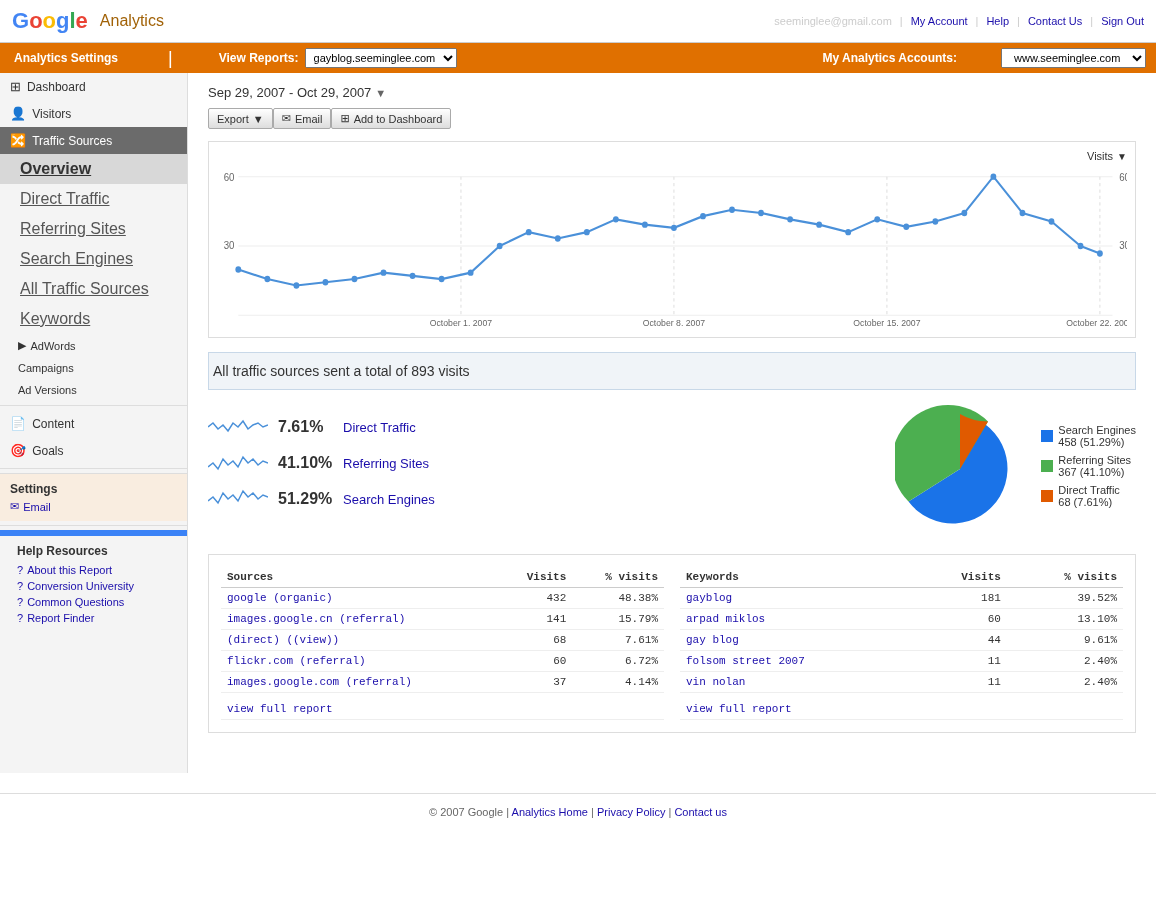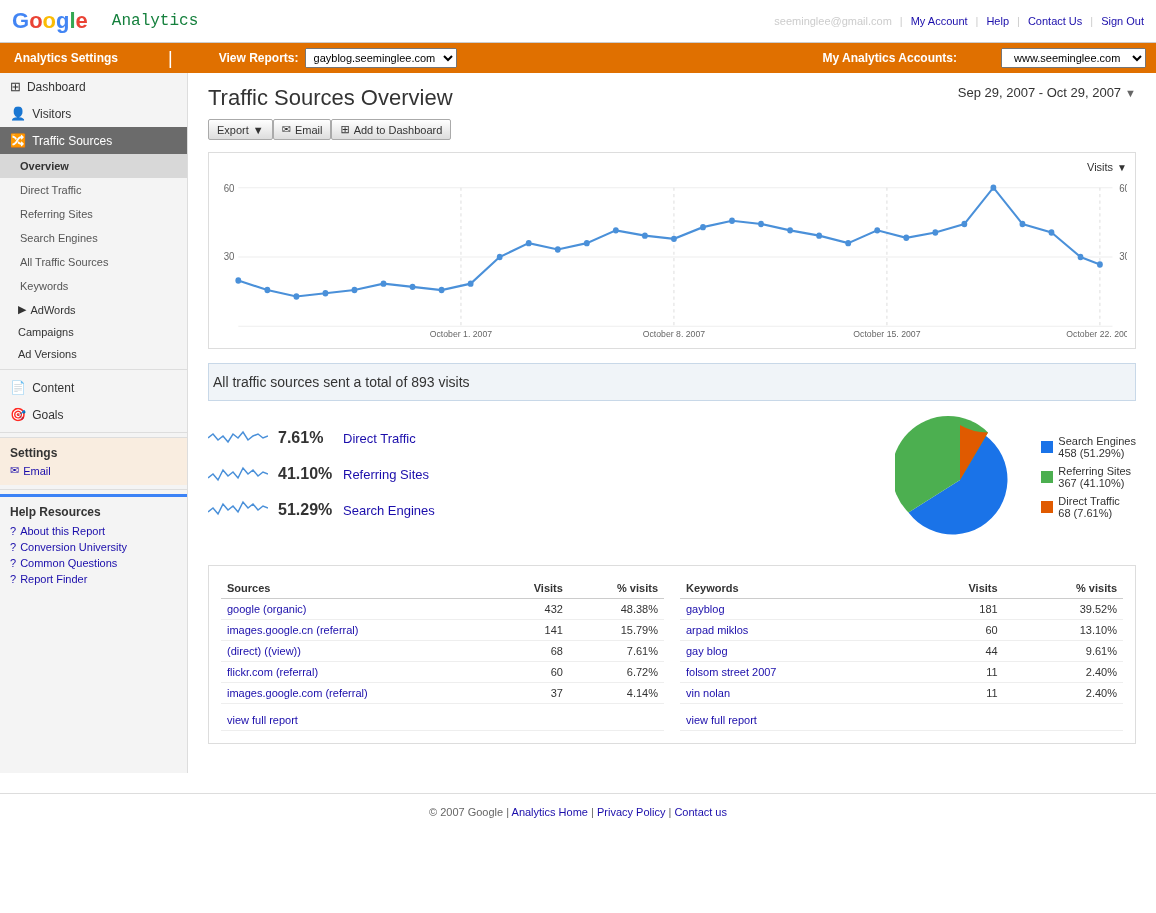--- a/index.html
+++ b/index.html
@@ -11,50 +11,50 @@
     #header-user { font-size: 11px; color: #555; display: flex; gap: 8px; align-items: center; }
     #header-user a { color: #1a0dab; text-decoration: none; font-size: 11px; }
     #header-user span { color: #ccc; }
 
     
     .google-logo { font-size: 22px; font-weight: bold; }
     .g-blue { color: #4285F4; }
     .g-red { color: #EA4335; }
     .g-yellow { color: #FBBC05; }
     .g-green { color: #34A853; }
-    .analytics-text { font-size: 16px; color: #15803d; margin-left: 20px; font-family: Liberation Mono, monospace; }
+    .analytics-text { font-size: 16px; color: #a16207; margin-left: 8px; }
 
     
     #nav-bar { background: #e07000; display: flex; justify-content: space-between; align-items: center; padding: 0; }
     #nav-left { display: flex; align-items: center; gap: 34px; }
     #nav-left .nav-item { color: #fff; font-size: 12px; font-weight: bold; padding: 8px 14px; cursor: pointer; text-decoration: none; }
     #nav-left .nav-separator { color: #fff; font-size: 18px; padding: 0 2px; }
     #view-reports { display: flex; align-items: center; color: #fff; font-size: 12px; font-weight: bold; padding: 0 10px; gap: 6px; }
     #view-reports select { font-size: 11px; padding: 2px 4px; }
     #nav-right { display: flex; align-items: center; gap: 8px; padding: 0 10px; color: #fff; font-size: 12px; font-weight: bold; }
     #nav-right select { font-size: 11px; padding: 2px 8px; margin-left: 36px; }
 
     
     #layout { display: flex; min-height: 700px; }
 
     
     #sidebar { width: 188px; min-width: 188px; border-right: 1px solid #ddd; background: #f4f4f4; }
     .sidebar-item { display: flex; align-items: center; gap: 6px; padding: 6px 10px; cursor: pointer; font-size: 12px; color: #333; }
     .sidebar-item.active { background: #6b6b6b; color: #fff; }
-    .sidebar-item.sub { padding-left: 20px; font-size: 11px; color: #555; }
+    .sidebar-item.sub { padding-left: 20px; font-size: 16px; color: #555; text-decoration: underline; }
     .sidebar-item.sub.active-sub { color: #333; background: #d8d8d8; font-weight: bold; }
     .sidebar-icon { font-size: 13px; }
     .sidebar-divider { height: 1px; background: #ddd; margin: 4px 0; }
     .adwords-item { padding: 5px 10px 5px 18px; font-size: 11px; cursor: pointer; color: #333; display: flex; align-items: center; gap: 4px; }
 
     .settings-section { padding: 8px 10px; background: #f9ede0; border-top: 1px solid #ddd; }
     .settings-title { font-size: 12px; font-weight: bold; color: #333; margin-bottom: 4px; }
     .settings-link { font-size: 11px; color: #1a0dab; text-decoration: none; display: flex; align-items: center; gap: 4px; }
 
-    .help-section { padding: 8px 10px; border-top: 3px solid #3b82f6; }
+    .help-section { padding: 8px 17px; border-top: 6px solid #3b82f6; }
     .help-title { font-size: 12px; font-weight: bold; color: #333; margin-bottom: 6px; }
     .help-link { font-size: 11px; color: #1a0dab; text-decoration: none; display: flex; align-items: center; gap: 4px; margin-bottom: 4px; }
 
     
     #main { flex: 1; padding: 12px 20px; overflow: auto; }
 
     
     .page-header { display: flex; justify-content: space-between; align-items: flex-start; margin-bottom: 8px; }
     .page-title { font-size: 22px; color: #333; font-weight: normal; }
     .date-range { font-size: 13px; color: #333; display: flex; align-items: center; gap: 4px; }
@@ -88,21 +88,21 @@
     .pie-container { display: flex; align-items: center; gap: 16px; }
     .pie-legend { font-size: 11px; }
     .legend-item { display: flex; align-items: center; gap: 5px; margin-bottom: 6px; }
     .legend-square { width: 12px; height: 12px; display: inline-block; }
     .legend-text { color: #333; }
 
     
     .top-sources { border: 1px solid #ddd; padding: 12px; margin-bottom: 10px; }
     .top-sources-title { font-size: 16px; color: #333; margin-bottom: 10px; }
     .tables-row { display: flex; gap: 16px; }
-    .data-table { flex: 1; border-collapse: collapse; width: 100%; }
+    .data-table { flex: 1; border-collapse: collapse; width: 100%; font-family: Liberation Mono, monospace; }
     .data-table th { font-size: 11px; color: #333; font-weight: bold; border-bottom: 1px solid #ccc; padding: 4px 6px; text-align: left; }
     .data-table th.right { text-align: right; }
     .data-table td { font-size: 11px; padding: 4px 6px; border-bottom: 1px solid #eee; }
     .data-table td.right { text-align: right; }
     .data-table td a { color: #1a0dab; text-decoration: none; }
     .view-full-link { font-size: 11px; color: #1a0dab; text-decoration: none; display: block; margin-top: 6px; }
 
     
     #footer { border-top: 1px solid #ddd; padding: 12px; text-align: center; font-size: 11px; color: #666; margin-top: 20px; }
     #footer a { color: #1a0dab; text-decoration: none; }
@@ -227,21 +227,20 @@
       <a href="#" class="help-link">
         <span>?</span>
         <span>Report Finder</span>
       </a>
     </div>
   </div>
 
   <div id="main">
 
     <div class="page-header">
-      <h1 class="page-title">Traffic Sources Overview</h1>
       <div class="date-range">
         <span>Sep 29, 2007 - Oct 29, 2007</span>
         <span class="date-range-arrow">▼</span>
       </div>
     </div>
 
     <div class="toolbar">
       <button class="toolbar-btn">
         <span>Export</span>
         <span>▼</span>

